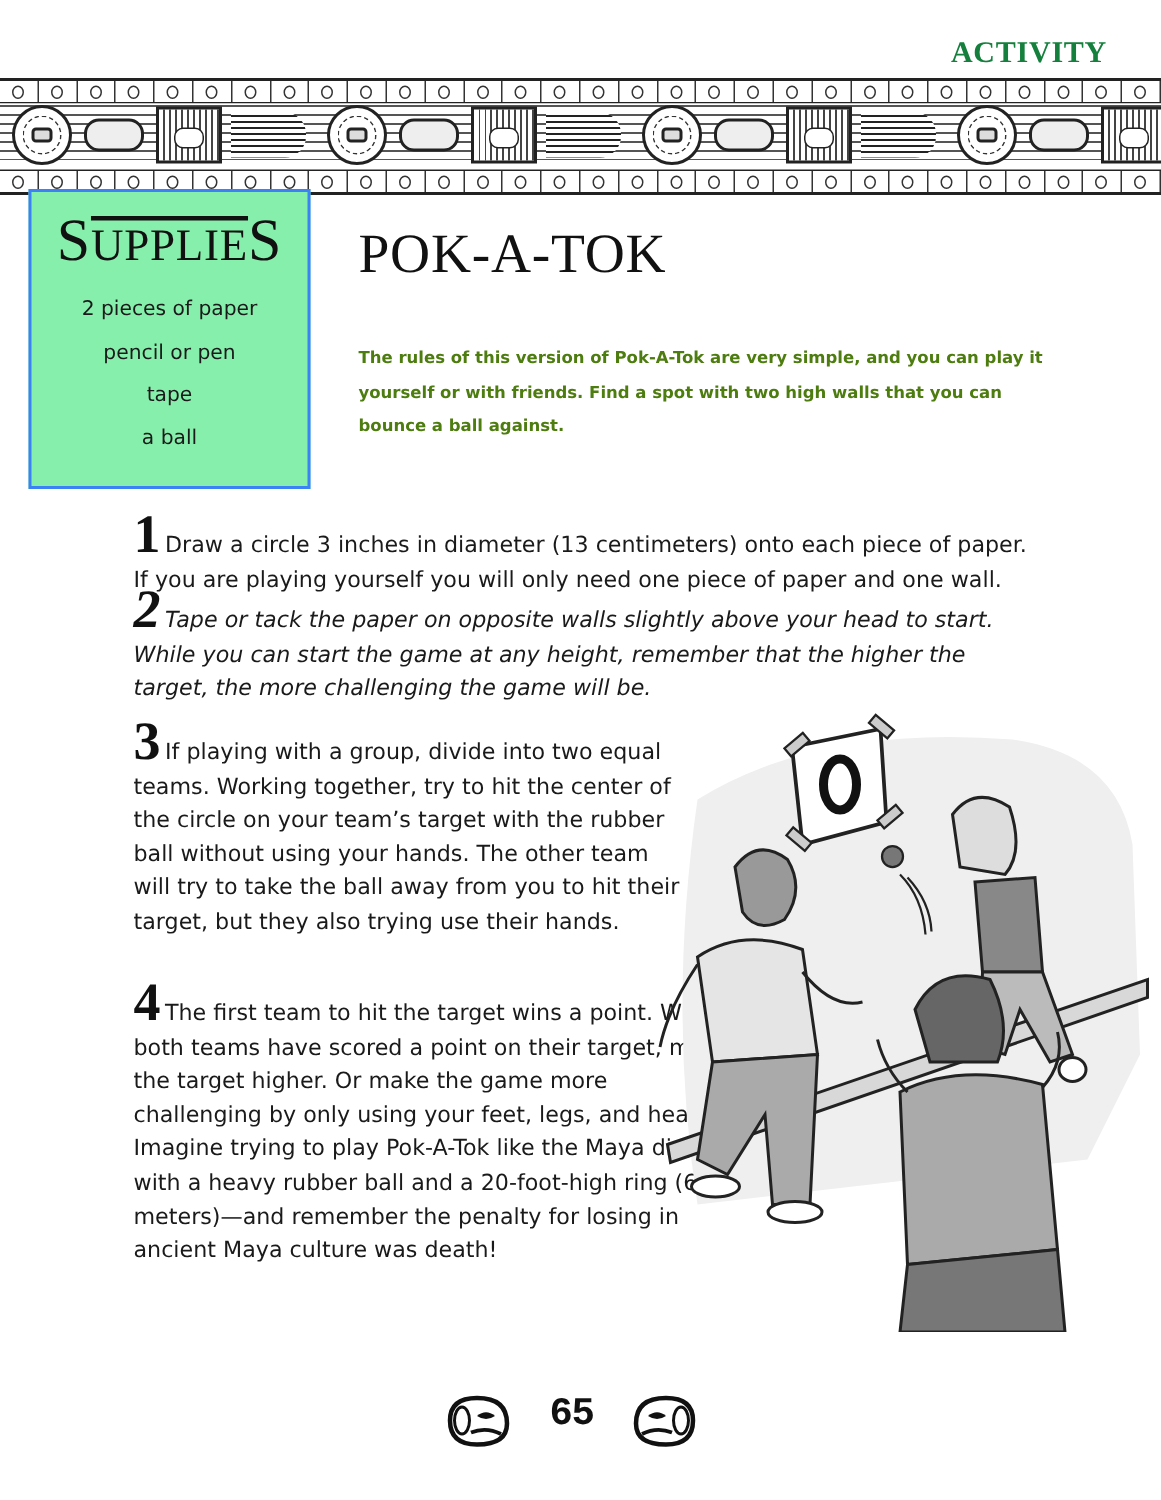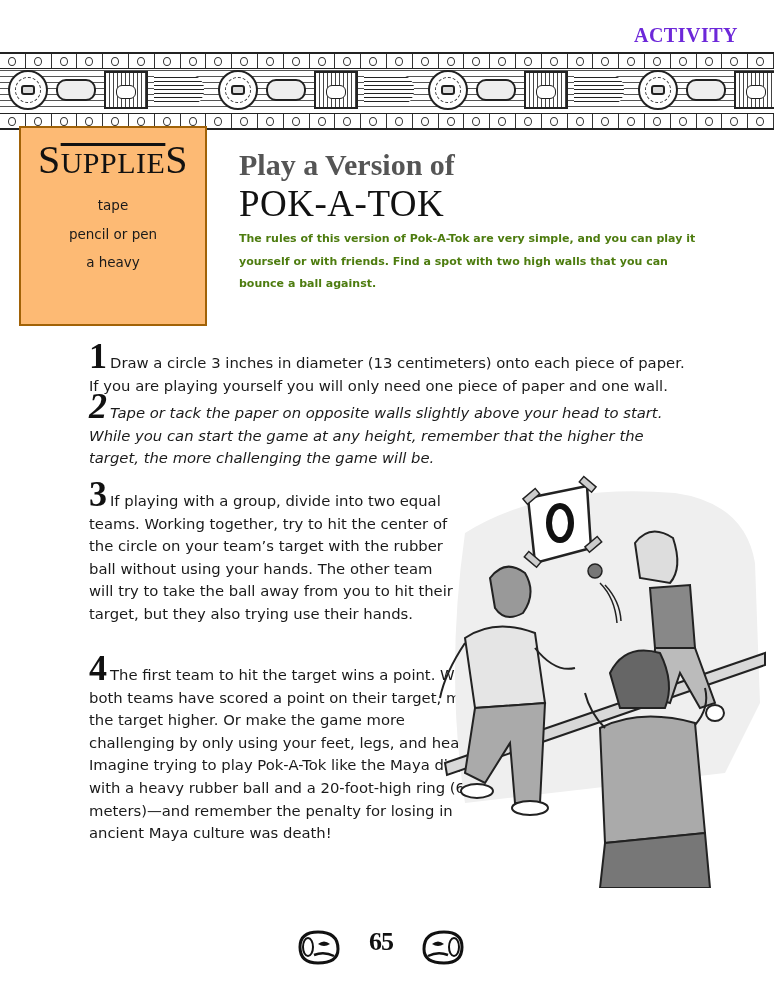--- a/index.html
+++ b/index.html
@@ -1,38 +1,38 @@
 <!DOCTYPE html>
 <html><head>
 <meta charset="utf-8">
 <style>
   html, body { margin: 0; padding: 0; background: #ffffff; }
   body { width: 774px; height: 1000px; position: relative; overflow: hidden; font-family: "DejaVu Sans", sans-serif; color: #1a1a1a; }
 
-  .section-label { position: absolute; top: 24px; right: 36px; font-family: "Liberation Serif", serif; font-size: 20px; font-weight: bold; letter-spacing: 0.5px; color: #6d28d9; }
+  .section-label { position: absolute; top: 24px; right: 36px; font-family: "Liberation Serif", serif; font-size: 20px; font-weight: bold; letter-spacing: 0.5px; color: #15803d; }
 
   
   .frieze { position: absolute; left: 0; top: 52px; width: 774px; height: 74px; border-top: 2px solid #222; border-bottom: 2px solid #222; background: #fff; overflow: hidden; }
   .frieze .dots { position: absolute; left: 0; width: 774px; height: 14px; display: flex; }
   .frieze .dots.top { top: 0; border-bottom: 1.5px solid #222; }
   .frieze .dots.bottom { bottom: 0; border-top: 1.5px solid #222; }
   .frieze .dots span { flex: 0 0 25.8px; height: 14px; border-right: 1px solid #333; box-sizing: border-box; position: relative; }
   .frieze .dots span::after { content: ""; position: absolute; left: 8px; top: 3px; width: 6px; height: 7px; border: 1.3px solid #333; border-radius: 50%; }
   .frieze .middle { position: absolute; left: 0; top: 15px; width: 774px; height: 43px; background: repeating-linear-gradient(0deg, #fff 0 5px, #555 5px 6px); display: flex; }
   .frieze .unit { flex: 0 0 210px; height: 43px; position: relative; }
   .frieze .face { position: absolute; top: 1px; left: 8px; width: 40px; height: 40px; border-radius: 50%; background: #fff; border: 2px solid #222; box-sizing: border-box; }
   .frieze .face::before { content: ""; position: absolute; left: 5px; top: 5px; width: 26px; height: 26px; border-radius: 50%; border: 1.5px dashed #333; box-sizing: border-box; }
   .frieze .face::after { content: ""; position: absolute; left: 11px; top: 13px; width: 14px; height: 10px; border: 2px solid #222; border-radius: 3px; background: #ddd; box-sizing: border-box; }
   .frieze .glyph { position: absolute; top: 10px; left: 56px; width: 40px; height: 22px; border: 2px solid #222; border-radius: 10px; background: #eee; box-sizing: border-box; }
   .frieze .block { position: absolute; top: 2px; left: 104px; width: 44px; height: 38px; border: 2px solid #222; background: repeating-linear-gradient(90deg, #fff 0 3px, #444 3px 4px); box-sizing: border-box; }
   .frieze .block::after { content: ""; position: absolute; left: 10px; top: 12px; width: 18px; height: 12px; border-radius: 6px; background: #fff; border: 1.5px solid #222; }
   .frieze .fan { position: absolute; top: 6px; left: 154px; width: 50px; height: 30px; background: repeating-linear-gradient(0deg, #fff 0 3px, #222 3px 4px); border-radius: 0 14px 14px 0; }
 
   
-  .supplies { position: absolute; left: 19px; top: 126px; width: 188px; height: 200px; background: #fdba74; border: 2px solid #a16207; box-sizing: border-box; text-align: center; }
+  .supplies { position: absolute; left: 19px; top: 126px; width: 188px; height: 200px; background: #86efac; border: 2px solid #3b82f6; box-sizing: border-box; text-align: center; }
   .supplies h2 { margin: 14px 0 10px 0; font-family: "Liberation Serif", serif; font-weight: normal; font-size: 33px; line-height: 36px; color: #111; letter-spacing: 0.5px; }
   .supplies h2 .big { font-size: 40px; }
   .supplies h2 .small { font-size: 30px; text-decoration: overline; }
   .supplies ul { list-style: none; margin: 0; padding: 0; }
   .supplies li { font-size: 13.5px; line-height: 28.5px; color: #1a1a1a; }
 
   
   .title-block { position: absolute; left: 239px; top: 148px; }
   .title-sub { font-family: "Liberation Serif", serif; font-weight: bold; font-size: 30px; color: #555; line-height: 34px; }
   .title-main { font-family: "Liberation Serif", serif; font-weight: normal; font-size: 37px; color: #111; line-height: 44px; letter-spacing: 0.5px; }
@@ -47,21 +47,21 @@
   .step4 { top: 658px; width: 400px; }
 
   
   .illustration { position: absolute; left: 425px; top: 473px; width: 345px; height: 415px; }
 
   
   .footer { position: absolute; left: 296px; top: 925px; width: 170px; height: 44px; }
   .footer .glyph-l, .footer .glyph-r { position: absolute; top: 4px; width: 46px; height: 36px; }
   .footer .glyph-l { left: 0; }
   .footer .glyph-r { right: 0; }
-  .page-number { position: absolute; left: 62px; top: 2px; width: 46px; text-align: center; font-family: Liberation Serif, serif; font-weight: 900; font-size: 26px; color: #111; letter-spacing: -1px; }
+  .page-number { position: absolute; left: 62px; top: 2px; width: 46px; text-align: center; font-family: Liberation Mono, monospace; font-weight: 900; font-size: 26px; color: #111; letter-spacing: -1px; }
 </style>
 </head>
 <body>
 
 <div class="section-label">ACTIVITY</div>
 
 <div class="frieze">
   <div class="dots top">
     <span></span>
       <span></span>
@@ -151,28 +151,28 @@
       <span></span>
       <span></span>
       <span></span>
     <span></span>
   </div>
 </div>
 
 <div class="supplies">
   <h2><span class="big">S</span><span class="small">UPPLIE</span><span class="big">S</span></h2>
   <ul>
+    <li>2 pieces of paper</li>
+    <li>pencil or pen</li>
     <li>tape</li>
-    <li>pencil or pen</li>
-    <li>a heavy</li>
+    <li>a ball</li>
   </ul>
 </div>
 
 <div class="title-block">
-  <div class="title-sub">Play a Version of</div>
   <div class="title-main">POK-A-TOK</div>
 </div>
 
 <p class="intro" style="margin:0;">The rules of this version of Pok-A-Tok are very simple, and you can play it yourself or with friends. Find a spot with two high walls that you can bounce a ball against.</p>
 
 <div class="step step1"><span class="num">1</span><span>Draw a circle 3 inches in diameter (13 centimeters) onto each piece of paper. If you are playing yourself you will only need one piece of paper and one wall.</span></div>
 <div class="step step2"><span class="num">2</span><span>Tape or tack the paper on opposite walls slightly above your head to start. While you can start the game at any height, remember that the higher the target, the more challenging the game will be.</span></div>
 <div class="step step3"><span class="num">3</span><span>If playing with a group, divide into two equal teams. Working together, try to hit the center of the circle on your team’s target with the rubber ball without using your hands. The other team will try to take the ball away from you to hit their target, but they also trying use their hands.</span></div>
 <div class="step step4"><span class="num">4</span><span>The first team to hit the target wins a point. When both teams have scored a point on their target, move the target higher. Or make the game more challenging by only using your feet, legs, and head. Imagine trying to play Pok-A-Tok like the Maya did, with a heavy rubber ball and a 20-foot-high ring (6 meters)—and remember the penalty for losing in ancient Maya culture was death!</span></div>
 

